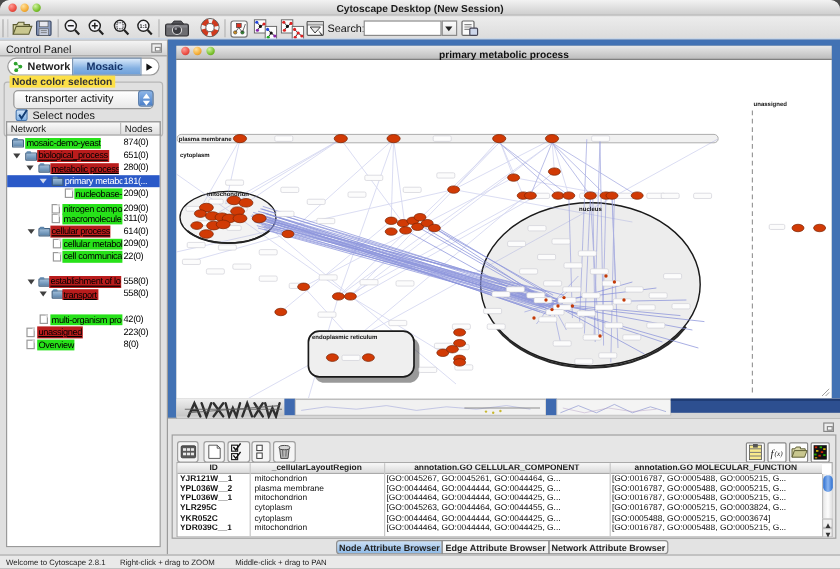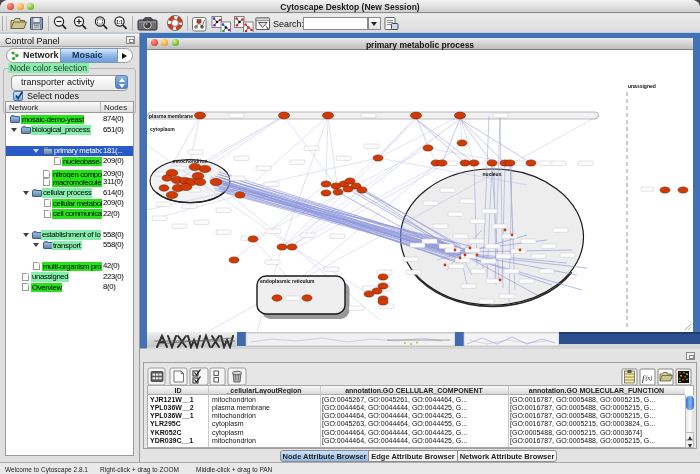--- a/index.html
+++ b/index.html
@@ -17,40 +17,40 @@
 #cp-float div{left:2px;top:2px;width:5px;height:4px;border:1px solid #888;position:absolute;background:#f8f8f8;}
 
 #tabs{left:6px;top:48px;width:127px;height:15px;background:#fff;border:1px solid #9a9a9a;border-radius:8px;overflow:hidden;}
 #tab-mosaic{left:60px;top:48px;width:58px;height:15px;background:linear-gradient(#d9e9fa,#85b1e2 60%,#6ea0da);border:1px solid #7d97b5;}
 #tabs-net{left:23px;top:50px;font-size:9px;font-weight:bold;color:#222;}
 #tabs-mos{left:72px;top:50px;font-size:9px;font-weight:bold;color:#16356b;}
 #tab-arrow{left:122px;top:52.5px;width:0;height:0;border-left:5px solid #111;border-top:3.5px solid transparent;border-bottom:3.5px solid transparent;}
 #neticon{left:11px;top:51px;width:8px;height:9px;}
 
 #grp{left:3px;top:68px;width:133px;height:46px;border:1px solid #b6b6b6;border-radius:3px;}
-#grp-label{left:8px;top:63px;font-size:8.5px;font-weight:normal;color:#333;background:#86efac;padding:0 2px;text-align:center;}
+#grp-label{left:8px;top:63px;font-size:8.5px;font-weight:bold;color:#333;background:#fde047;padding:0 2px;text-align:center;}
 #dd{left:11px;top:75px;width:117px;height:16px;background:linear-gradient(#fff,#e9e9e9);border:1px solid #9a9a9a;border-radius:4px;}
 #dd span{position:absolute;left:9px;top:1px;font-size:9px;color:#111;}
 #dd-step{left:115px;top:75px;width:13px;height:14px;background:linear-gradient(#8cb5e8,#4a7fc9);border:1px solid #5d80ad;border-radius:3px;}
 #dd-step .u{left:3.2px;top:2px;width:0;height:0;border-bottom:4px solid #fff;border-left:3.2px solid transparent;border-right:3.2px solid transparent;}
 #dd-step .d{left:3.2px;top:8px;width:0;height:0;border-top:4px solid #fff;border-left:3.2px solid transparent;border-right:3.2px solid transparent;}
 #cb{left:13px;top:91px;width:10px;height:10px;background:linear-gradient(#cfe3f8,#7fb0e4);border:1px solid #4a7bb6;border-radius:2px;}
 #cb svg{left:0px;top:-1px;}
 #cb-label{left:27px;top:91px;font-size:9px;color:#111;}
 
 #tree{left:5px;top:101px;width:129px;height:355px;background:#fff;border:1px solid #9a9a9a;}
 #tree-head{left:5px;top:101px;width:129px;height:12px;background:linear-gradient(#fafafa,#dedede);border:1px solid #9a9a9a;}
 #th-net{left:9px;top:103px;font-size:8px;color:#222;}
 #th-nodes{left:104px;top:103px;font-size:8px;color:#222;}
 #th-div{left:100px;top:102px;width:1px;height:10px;background:#bbb;}
 .row{left:6px;width:127px;height:10.5px;font-size:7.7px;letter-spacing:-0.3px;line-height:10.5px;color:#000;white-space:nowrap;}
 .row .lab{position:absolute;top:0.5px;height:9.5px;line-height:9.5px;padding:0 1px;overflow:hidden;}
 .row .cnt{position:absolute;left:97px;top:0;letter-spacing:-0.3px;}
 .g{background:#27e219;}
-.r{background:#86efac;}
+.r{background:#b91c1c;text-decoration:underline;}
 .tri{position:absolute;top:3px;width:0;height:0;border-top:4px solid #3f3f3f;border-left:3px solid transparent;border-right:3px solid transparent;}
 .fold{position:absolute;top:2px;width:10px;height:7px;background:linear-gradient(#9dbbd8,#5f87ad);border:1px solid #3f5f80;border-radius:1px;}
 .fold:before{content:"";position:absolute;left:0;top:-2px;width:4px;height:2px;background:#5f87ad;border-radius:1px 1px 0 0;}
 .page{position:absolute;top:1px;width:7px;height:8px;background:#fff;border:1px solid #9a9a9a;}
 .page:before{content:"";position:absolute;right:-1px;top:-1px;border-left:3px solid transparent;border-top:3px solid #d5d5d5;}
 
 #ws{left:140px;top:33px;width:560px;height:316px;background:#a9a9a9;}
 #win-l{left:140px;top:34px;width:7px;height:314px;background:#4272b4;}
 #win-r{left:693px;top:34px;width:7px;height:310px;background:#4272b4;}
 #win-title{left:147px;top:38px;width:546px;height:12px;background:linear-gradient(#e9e9e9,#bdbdbd);border-bottom:1px solid #808080;}
@@ -225,20 +225,26 @@
   <div class="row" style="top:114px">
       <div class="fold" style="left:4px"></div>
       <span class="lab g" style="left:15px;max-width:63px">mosaic-demo-yeast</span>
       <span class="cnt">874(0)</span>
     </div>
   <div class="row" style="top:124.5px">
       <div class="tri" style="left:5px"></div>
       <div class="fold" style="left:15px"></div>
       <span class="lab r" style="left:25px;max-width:64px">biological_process</span>
       <span class="cnt">651(0)</span>
+    </div>
+  <div class="row" style="top:135px">
+      <div class="tri" style="left:16px"></div>
+      <div class="fold" style="left:26px"></div>
+      <span class="lab r" style="left:36px;max-width:57px">metabolic process</span>
+      <span class="cnt">280(0)</span>
     </div>
   <div class="row" style="top:145.5px;background:#2a59c8;color:#fff">
       <div class="tri" style="left:27px;border-top-color:#cfd8ee"></div>
       <div class="fold" style="left:37px"></div>
       <span class="lab" style="left:47px;max-width:49px">primary metabol</span>
       <span class="cnt">181(...</span>
     </div>
   <div class="row" style="top:156px">
       <div class="page" style="left:48px"></div>
       <span class="lab g" style="left:56px;max-width:40px">nucleobase-</span>

